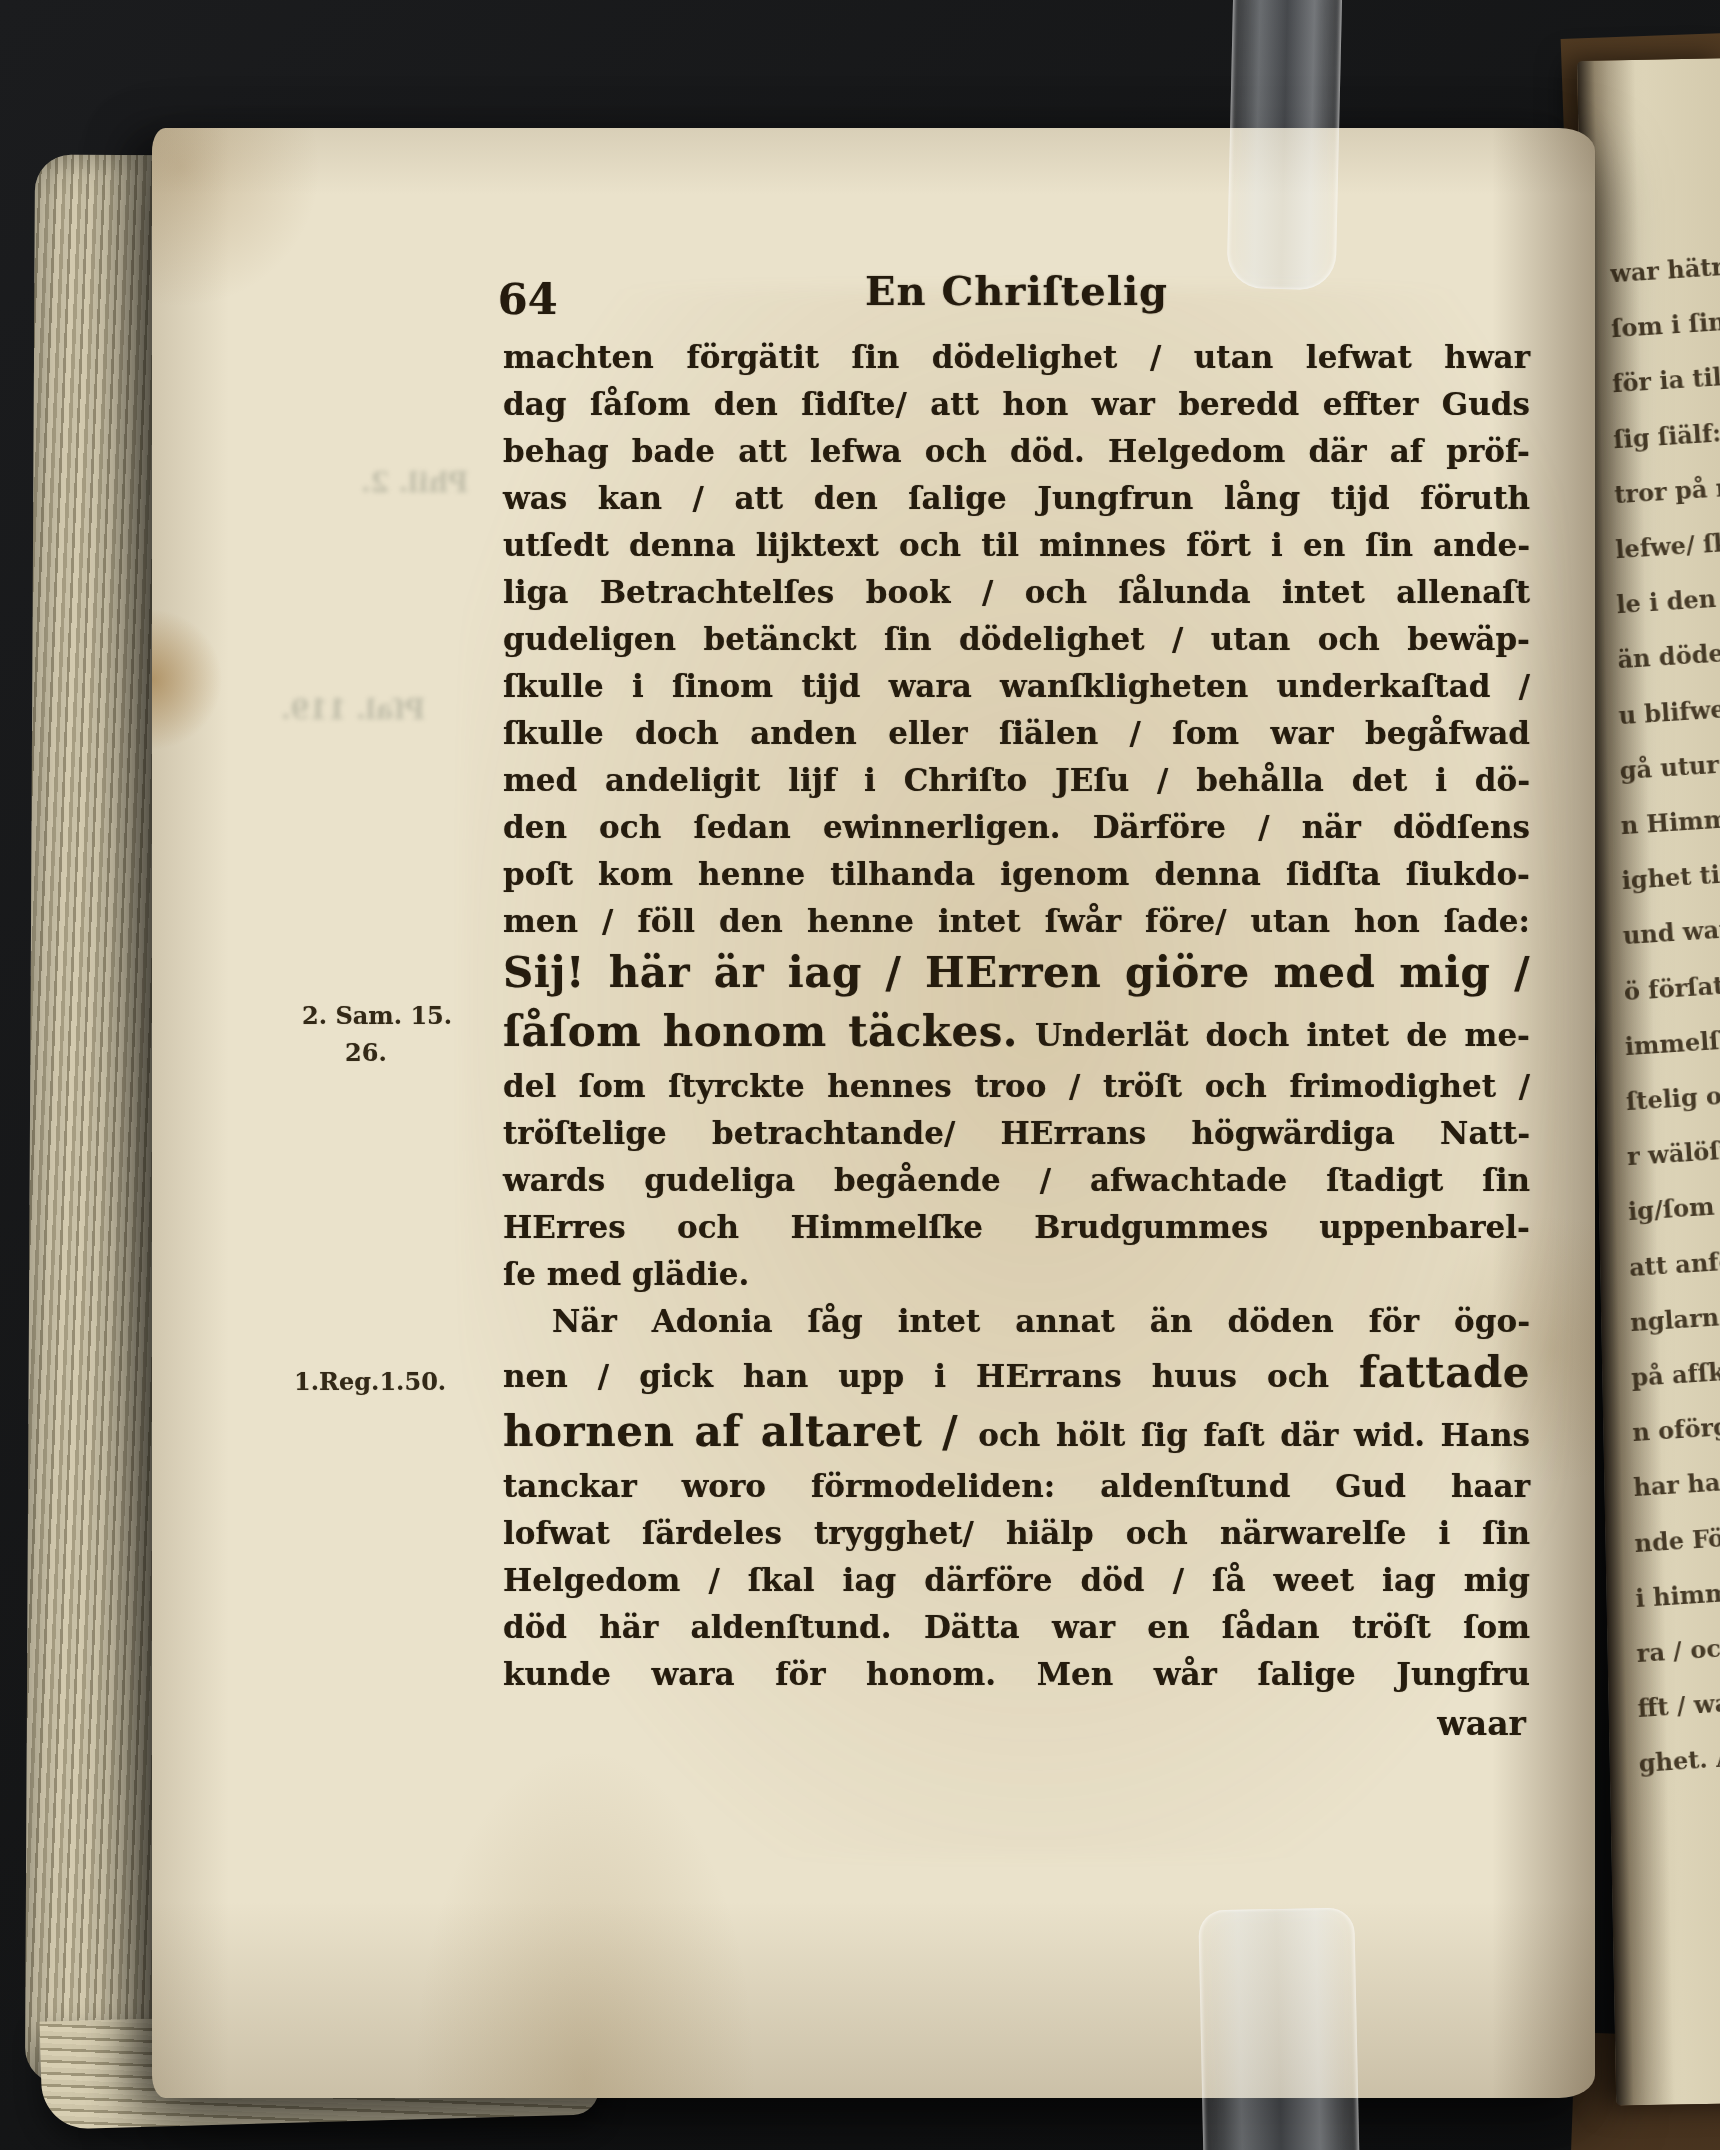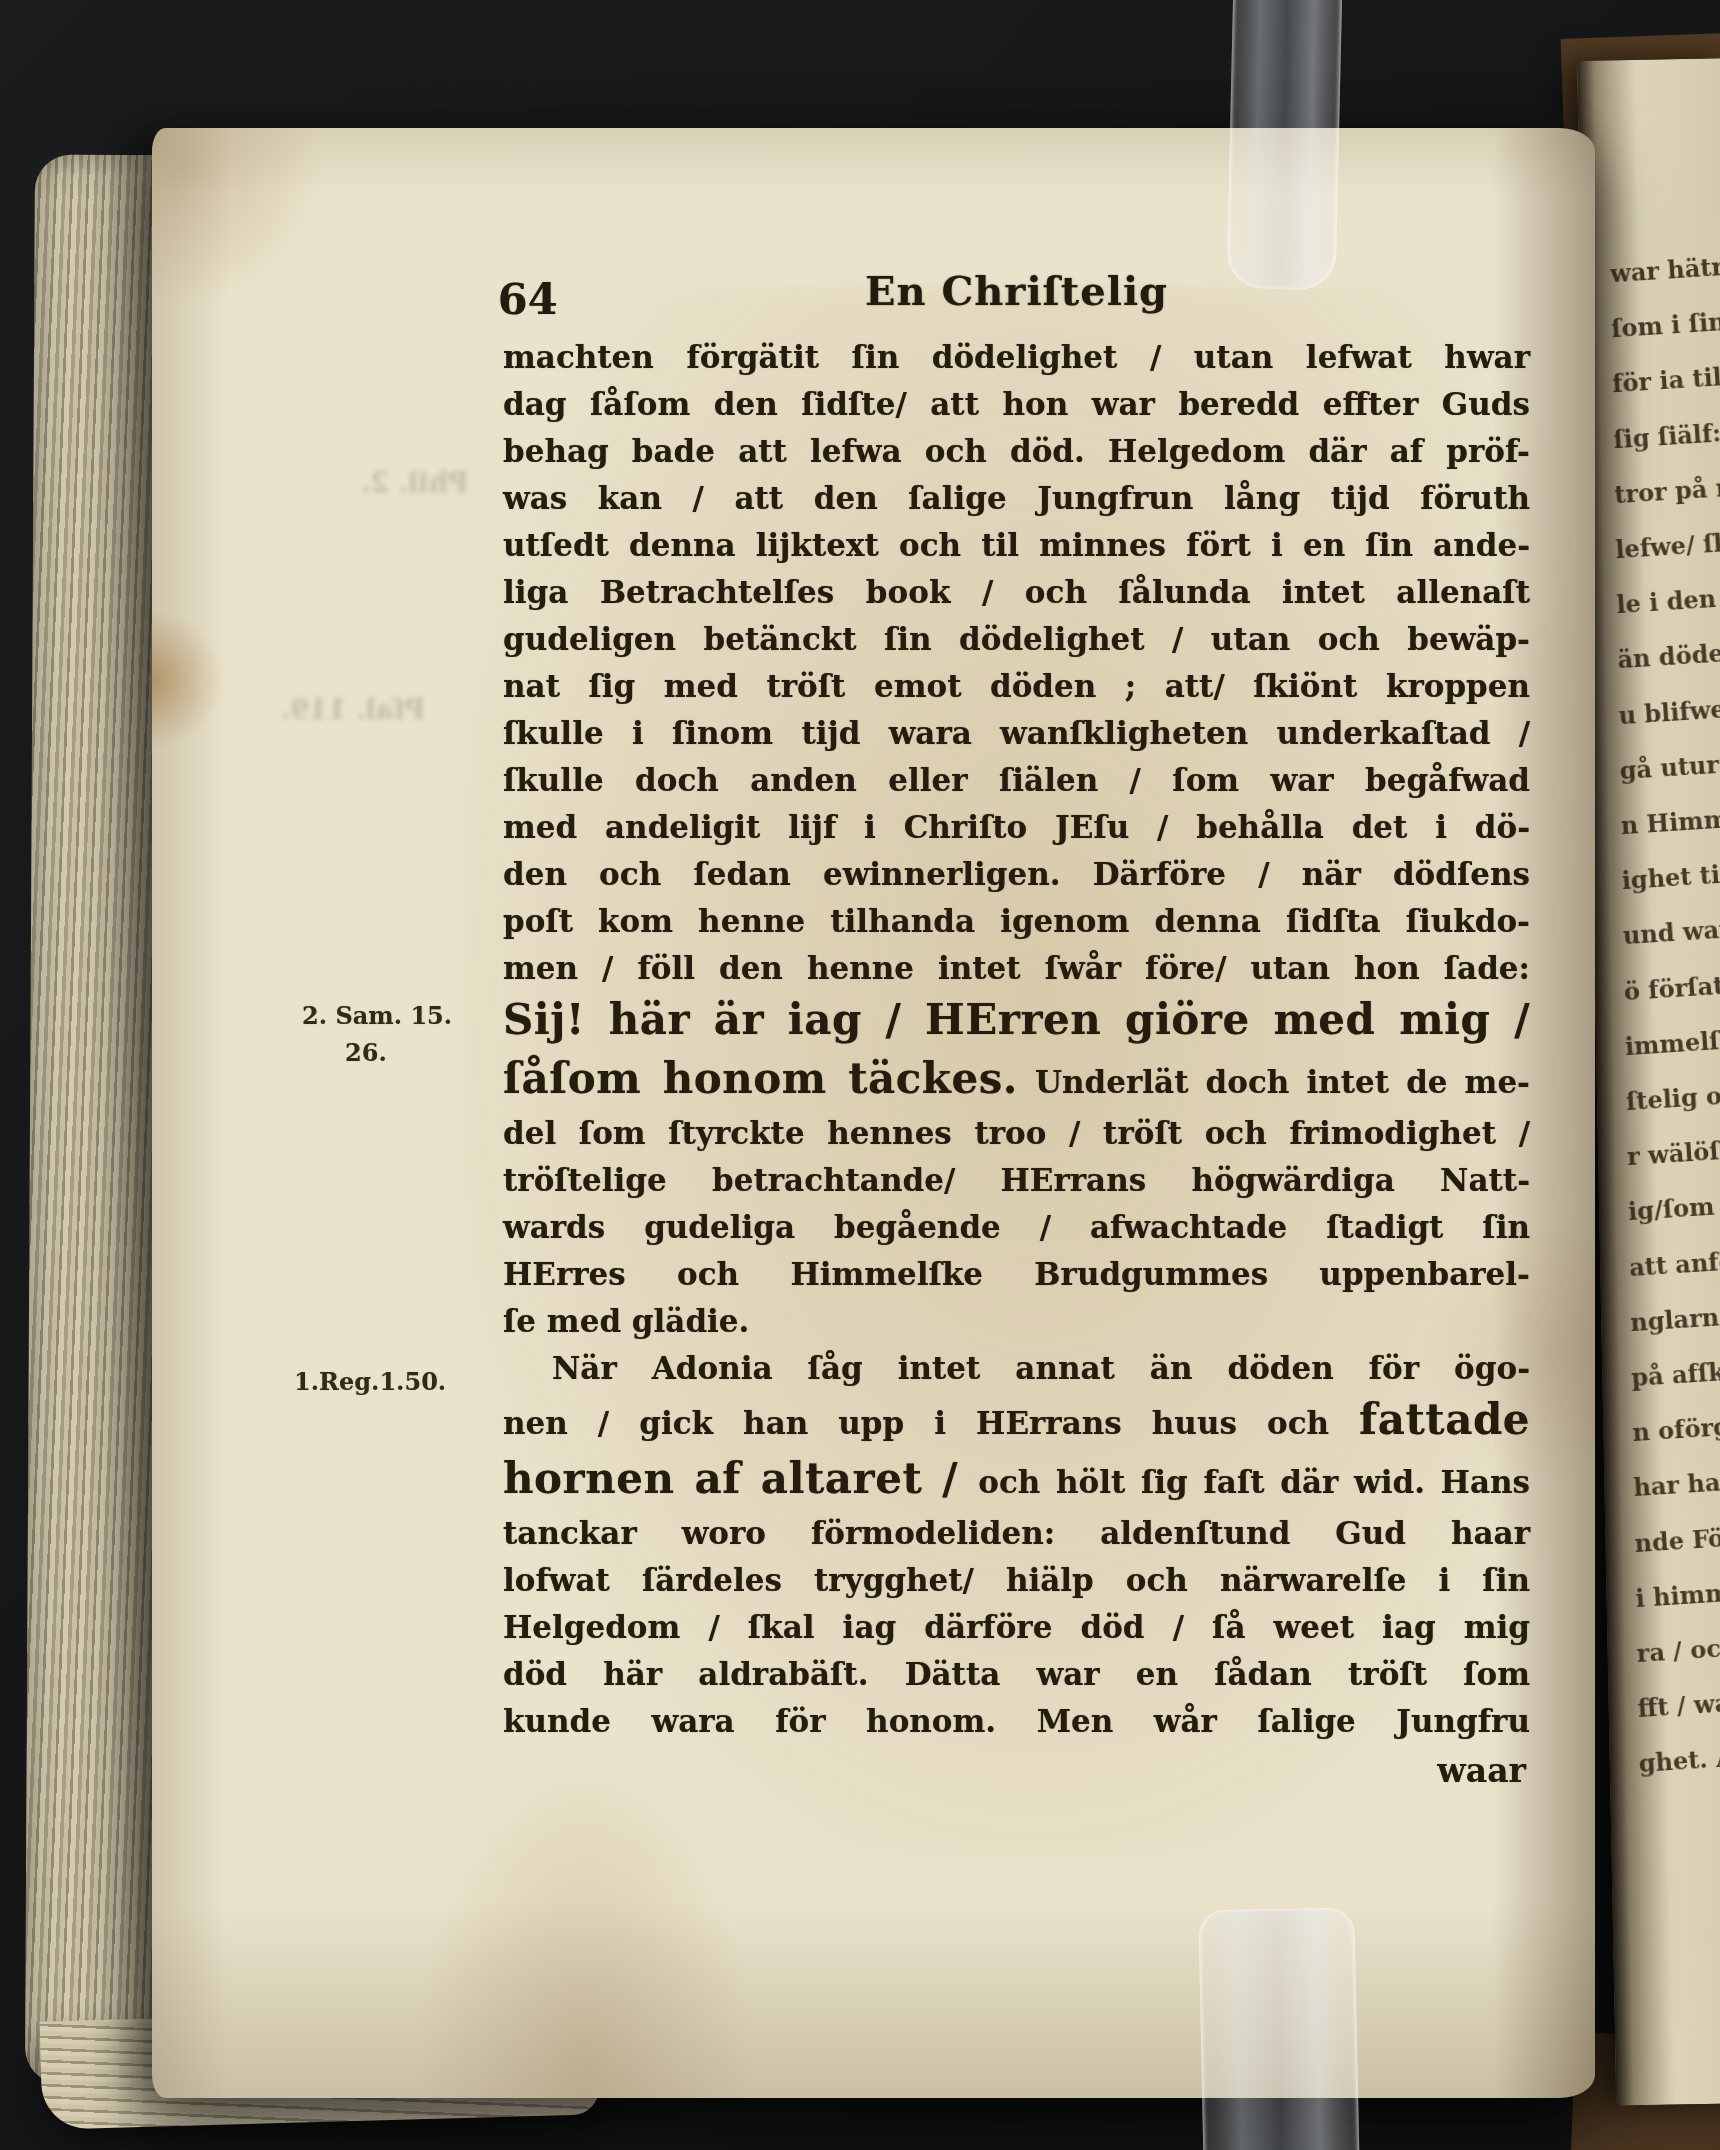--- a/index.html
+++ b/index.html
@@ -146,41 +146,40 @@
 
   <div class="body-text">
 
   <div class="bodyline"><span>machten förgätit ſin dödelighet / utan lefwat hwar</span></div>
       <div class="bodyline"><span>dag ſåſom den ſidſte/ att hon war beredd effter Guds</span></div>
       <div class="bodyline"><span>behag bade att lefwa och död. Helgedom där af pröf-</span></div>
       <div class="bodyline"><span>was kan / att den ſalige Jungfrun lång tijd föruth</span></div>
       <div class="bodyline"><span>utſedt denna lijktext och til minnes fört i en ſin ande-</span></div>
       <div class="bodyline"><span>liga Betrachtelſes book / och ſålunda intet allenaſt</span></div>
       <div class="bodyline"><span>gudeligen betänckt ſin dödelighet / utan och bewäp-</span></div>
-      <div class="bodyline"><span>nat ſig med tröſt emot döden ; att/ ſkiönt kroppen</span></div>
       <div class="bodyline"><span>ſkulle i ſinom tijd wara wanſkligheten underkaſtad /</span></div>
       <div class="bodyline"><span>ſkulle doch anden eller ſiälen / ſom war begåfwad</span></div>
       <div class="bodyline"><span>med andeligit lijf i Chriſto JEſu / behålla det i dö-</span></div>
       <div class="bodyline"><span>den och ſedan ewinnerligen. Därföre / när dödſens</span></div>
       <div class="bodyline"><span>poſt kom henne tilhanda igenom denna ſidſta ſiukdo-</span></div>
       <div class="bodyline"><span>men / föll den henne intet ſwår före/ utan hon ſade:</span></div>
       <div class="bodyline big"><span class="em">Sij! här är iag / HErren giöre med mig /</span></div>
       <div class="bodyline big"><span class="em">ſåſom honom täckes.</span><span> Underlät doch intet de me-</span></div>
       <div class="bodyline"><span>del ſom ſtyrckte hennes troo / tröſt och frimodighet /</span></div>
       <div class="bodyline"><span>tröſtelige betrachtande/ HErrans högwärdiga Natt-</span></div>
       <div class="bodyline"><span>wards gudeliga begående / afwachtade ſtadigt ſin</span></div>
       <div class="bodyline"><span>HErres och Himmelſke Brudgummes uppenbarel-</span></div>
       <div class="bodyline last"><span>ſe med glädie.</span></div>
       <div class="bodyline indent"><span>När Adonia ſåg intet annat än döden för ögo-</span></div>
       <div class="bodyline big"><span>nen / gick han upp i HErrans huus och </span><span class="em">fattade</span></div>
       <div class="bodyline big"><span class="em">hornen af altaret / </span><span>och hölt ſig faſt där wid. Hans</span></div>
       <div class="bodyline"><span>tanckar woro förmodeliden: aldenſtund Gud haar</span></div>
       <div class="bodyline"><span>lofwat ſärdeles trygghet/ hiälp och närwarelſe i ſin</span></div>
       <div class="bodyline"><span>Helgedom / ſkal iag därföre död / ſå weet iag mig</span></div>
-      <div class="bodyline"><span>död här aldrabäſt. Dätta war en ſådan tröſt ſom</span></div>
+      <div class="bodyline"><span>död här aldenſtund. Dätta war en ſådan tröſt ſom</span></div>
       <div class="bodyline"><span>kunde wara för honom. Men wår ſalige Jungfru</span></div>
       <div class="catchword-line">waar</div>
     </div>
 
   <div class="strap strap-top"></div>
   <div class="strap strap-bottom"></div>
 
 </div>
 
 

